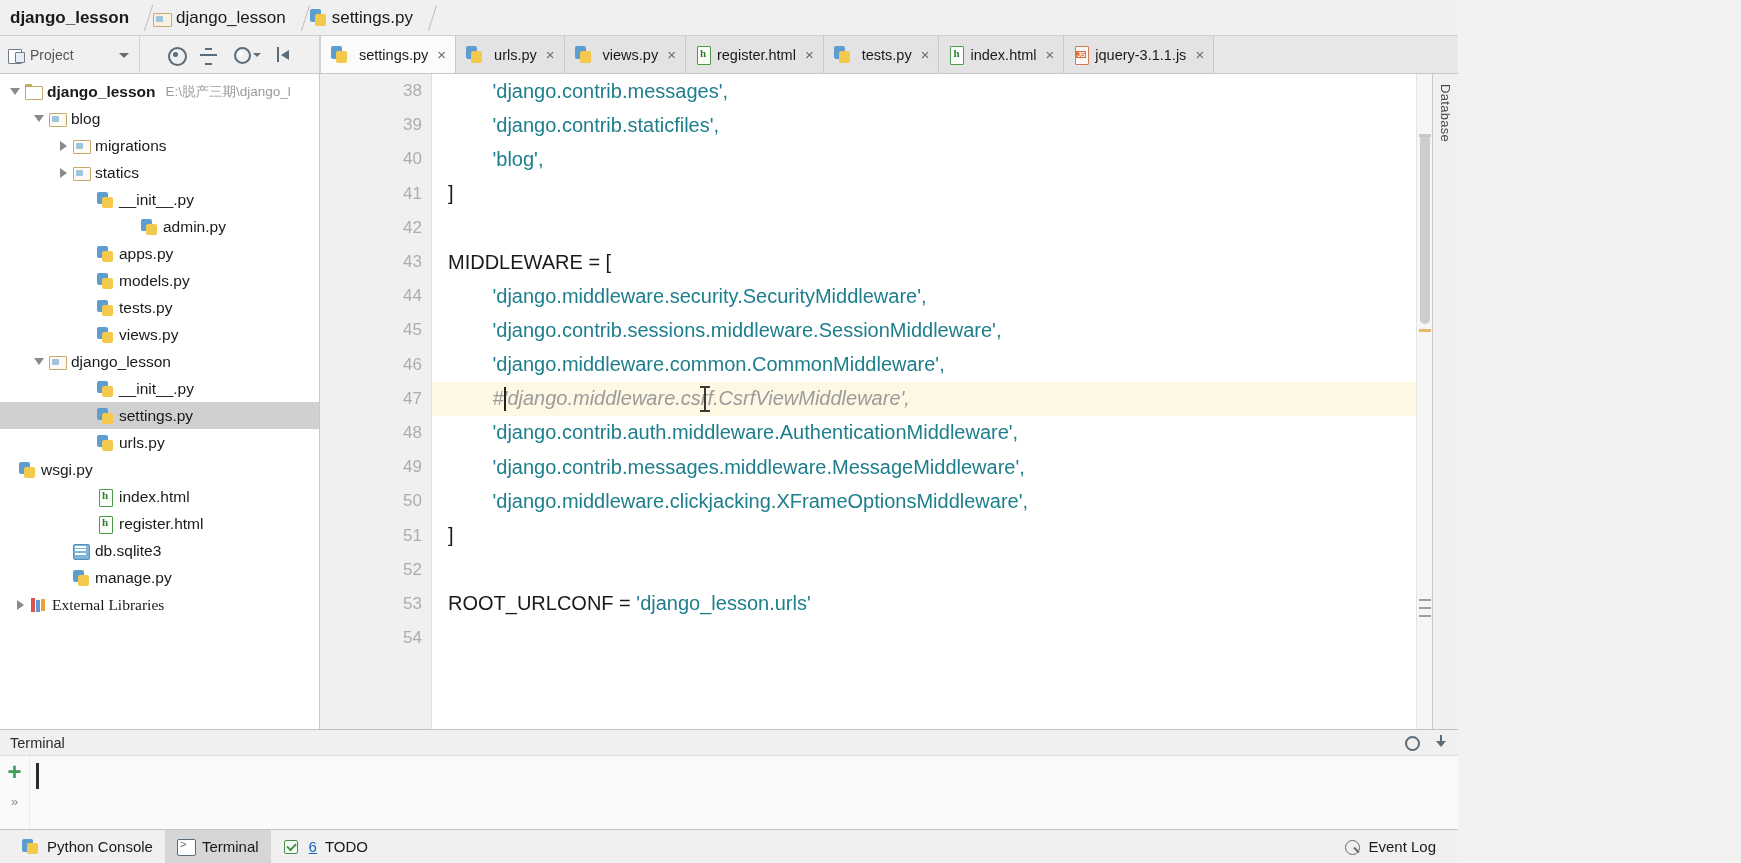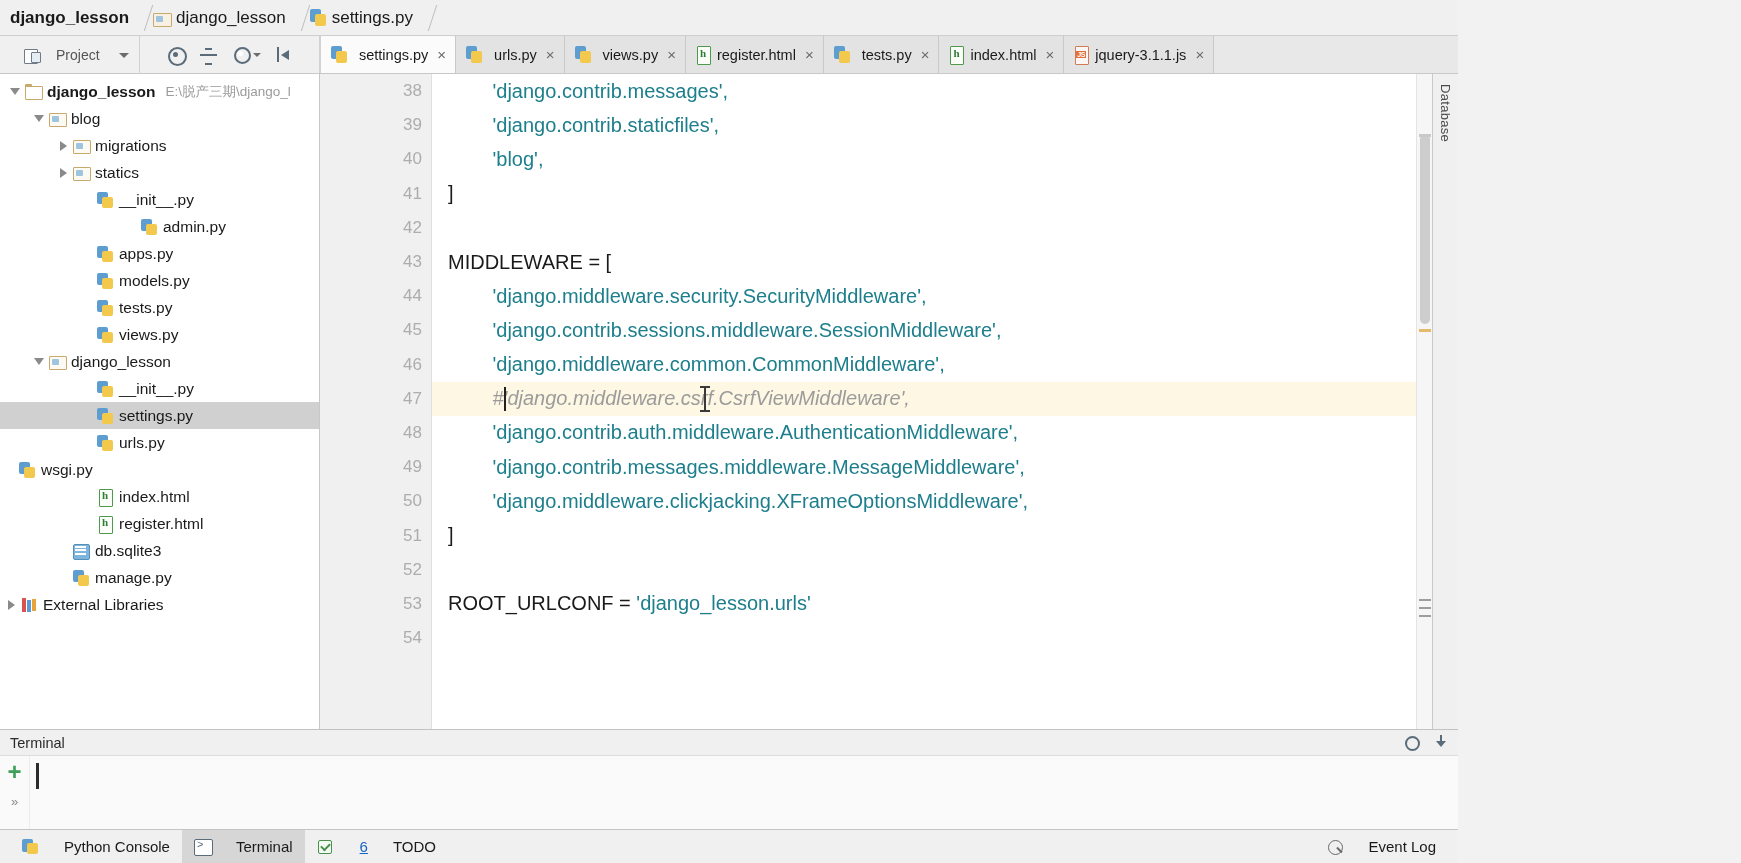--- a/index.html
+++ b/index.html
@@ -47,21 +47,21 @@
   }
   .icon-py::after {
     content:""; position:absolute; left:5px; top:5px; width:11px; height:12px;
     background:#f2c94c; border-radius:2px;
   }
 
   
   .toolbar-row { display:flex; height:38px; flex:0 0 38px; background:#f0f0f0;
     border-bottom:1px solid #c8c8c8; }
   .proj-selector {
-    width:140px; display:flex; align-items:center; gap:16px; padding-left:24px;
+    width:140px; display:flex; align-items:center; gap:6px; padding-left:8px;
     border-right:1px solid #d2d2d2; height:38px;
   }
   .icon-project {
     width:16px; height:15px; position:relative; flex:0 0 16px;
   }
   .icon-project::before {
     content:""; position:absolute; left:0; top:1px; width:12px; height:13px;
     border:1.4px solid #6f7b86; border-radius:1px; background:#fff;
   }
   .icon-project::after {
@@ -265,21 +265,21 @@
   .chev-ico { font-size:13px; color:#8a8a8a; }
   .term-content { flex:1; position:relative; padding-top:7px; padding-left:6px; }
   .term-caret { display:inline-block; width:3px; height:26px; background:#2b2b2b; }
 
   
   .status-bar {
     height:34px; flex:0 0 34px; background:#f0f0f0; border-top:1px solid #c4c4c4;
     display:flex; align-items:center; padding:0 10px; gap:0;
   }
   .sb-item {
-    display:flex; align-items:center; gap:25px; height:34px; padding:0 12px;
+    display:flex; align-items:center; gap:8px; height:34px; padding:0 12px;
     font-size:15px; color:#1a1a1a; white-space:nowrap;
   }
   .sb-item.active { background:#d6d6d6; }
   .sb-spacer { flex:1; }
   .ic-console { width:17px;height:15px;position:relative;flex:0 0 17px; }
   .ic-console::before{content:"";position:absolute;left:0;top:0;width:11px;height:13px;
     background:#5d9dd0;border-radius:2px;}
   .ic-console::after{content:"";position:absolute;left:5px;top:4px;width:11px;height:11px;
     background:#f2c94c;border-radius:2px;}
   .ic-term { width:17px;height:15px;position:relative;flex:0 0 17px; }
@@ -476,21 +476,21 @@
         <div class="tree-row" style="padding-left: 54px;">
           <span class="twisty"></span>
           <span class="ic ic-db"></span>
           <span class="tree-label">db.sqlite3</span>
         </div>
         <div class="tree-row" style="padding-left: 54px;">
           <span class="twisty"></span>
           <span class="ic ic-py"></span>
           <span class="tree-label">manage.py</span>
         </div>
-        <div class="tree-row" style="padding-left: 2px;">
+        <div class="tree-row" style="padding-left: 11px; font-family: Liberation Serif, serif;">
           <span class="twisty">
             <span class="tw-closed"></span>
           </span>
           <span class="ic ic-lib"></span>
           <span class="tree-label">External Libraries</span>
         </div>
       </div>
 
     <div class="editor-wrap">
       <div class="gutter" id="gutter-host">

